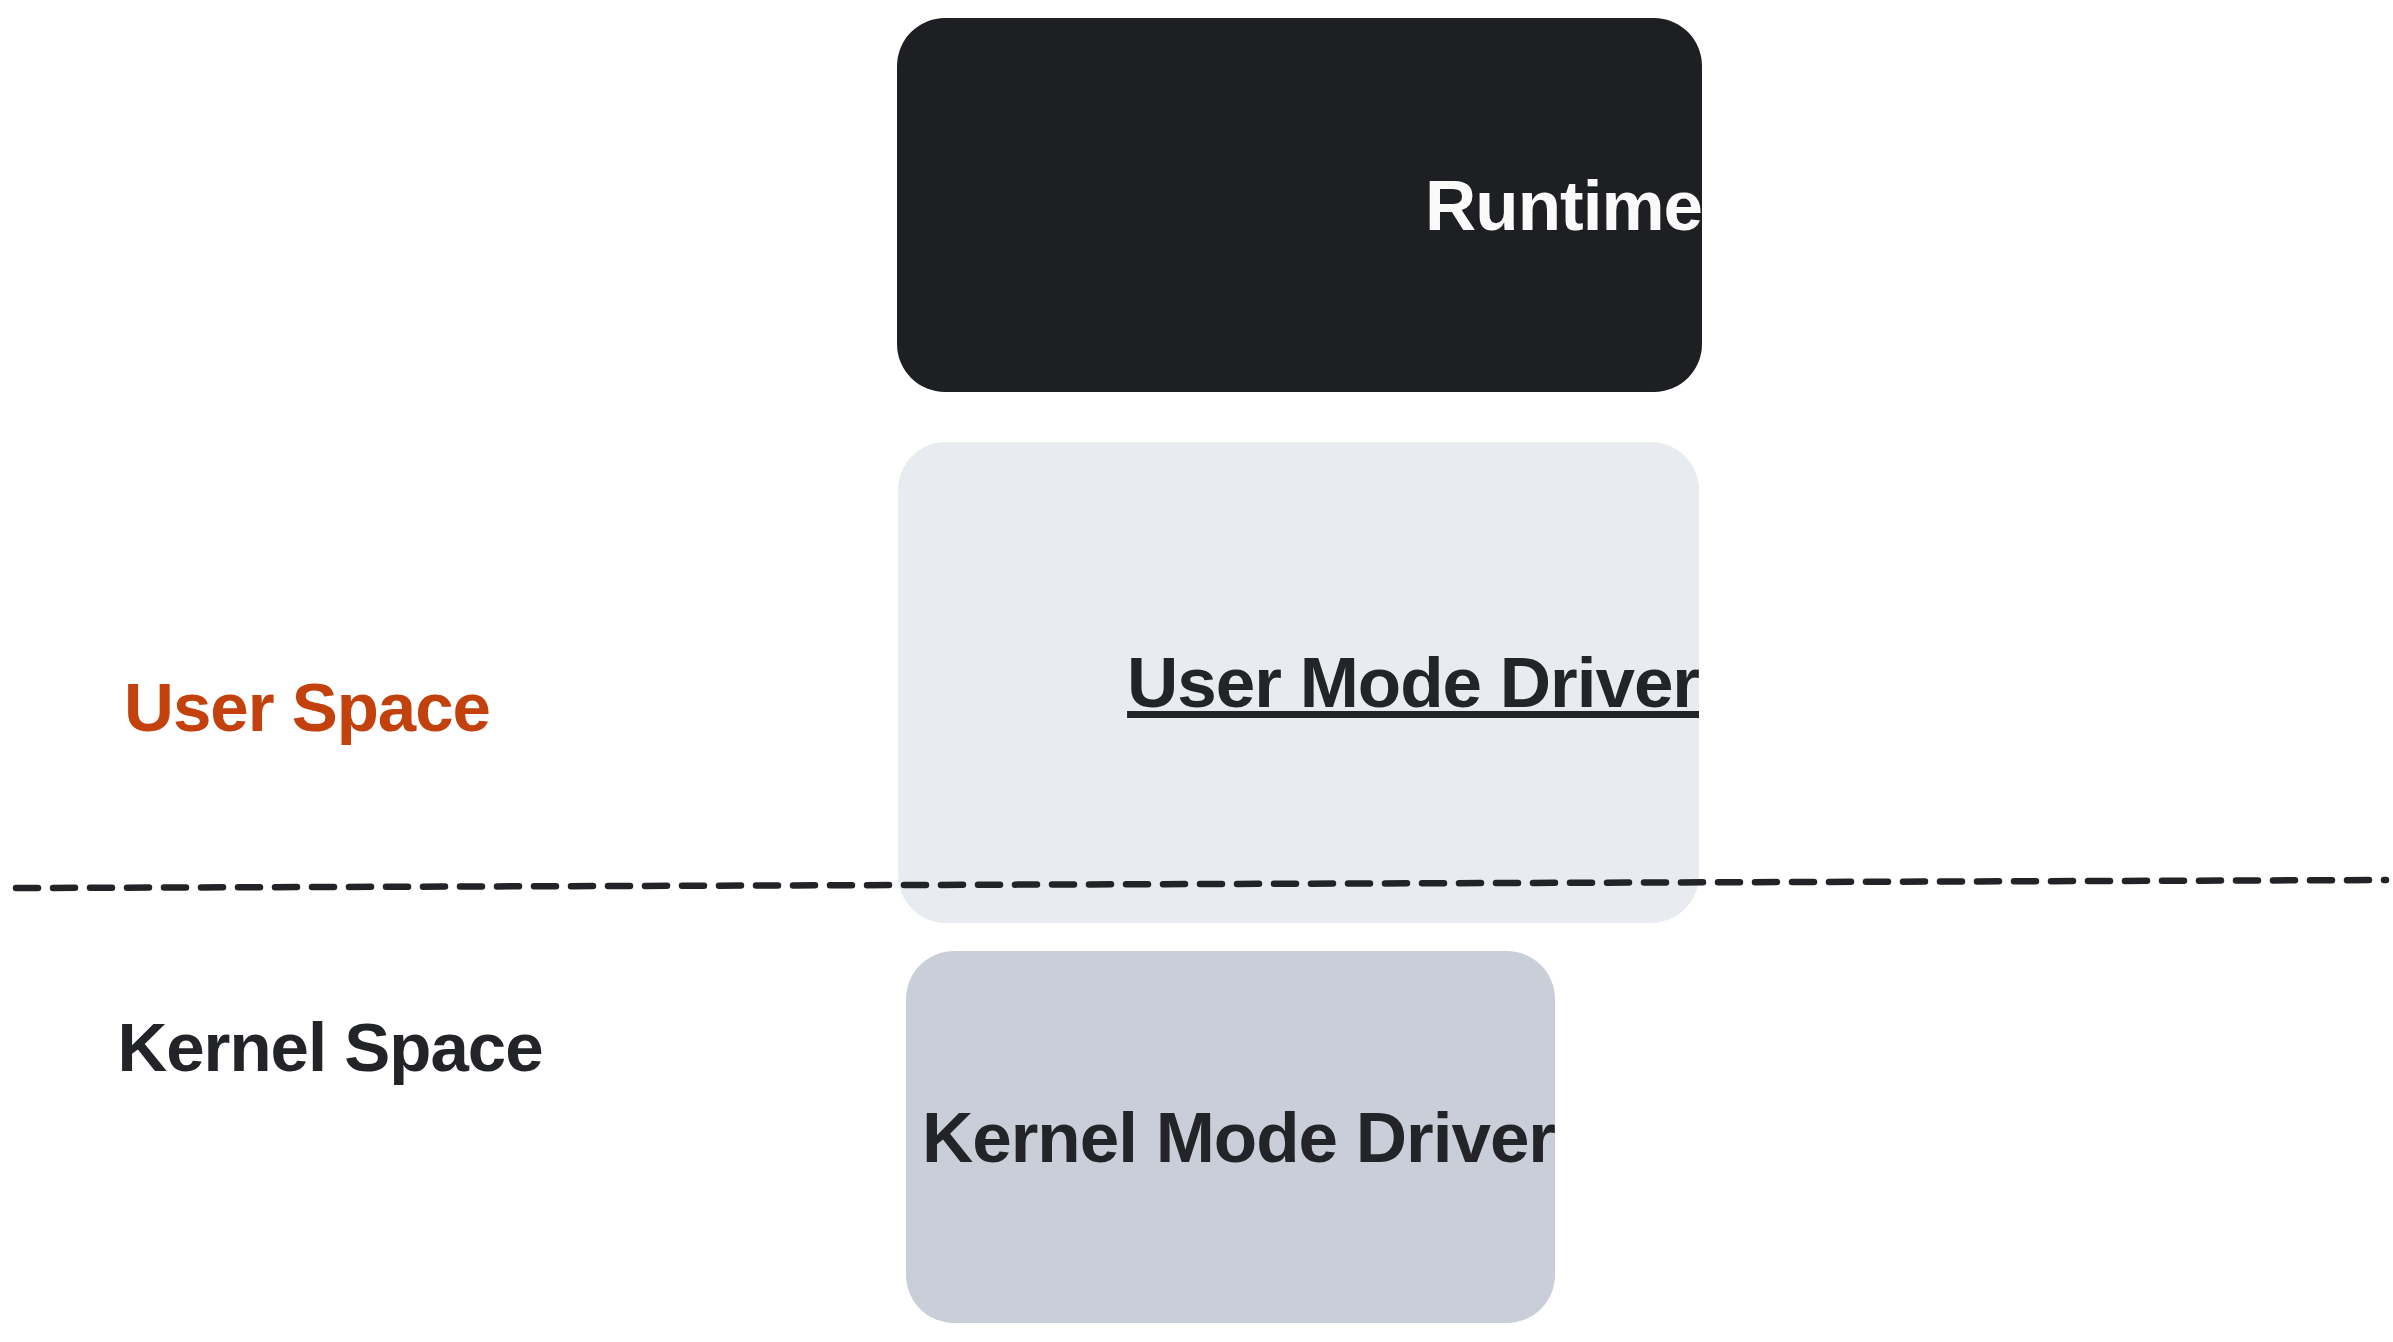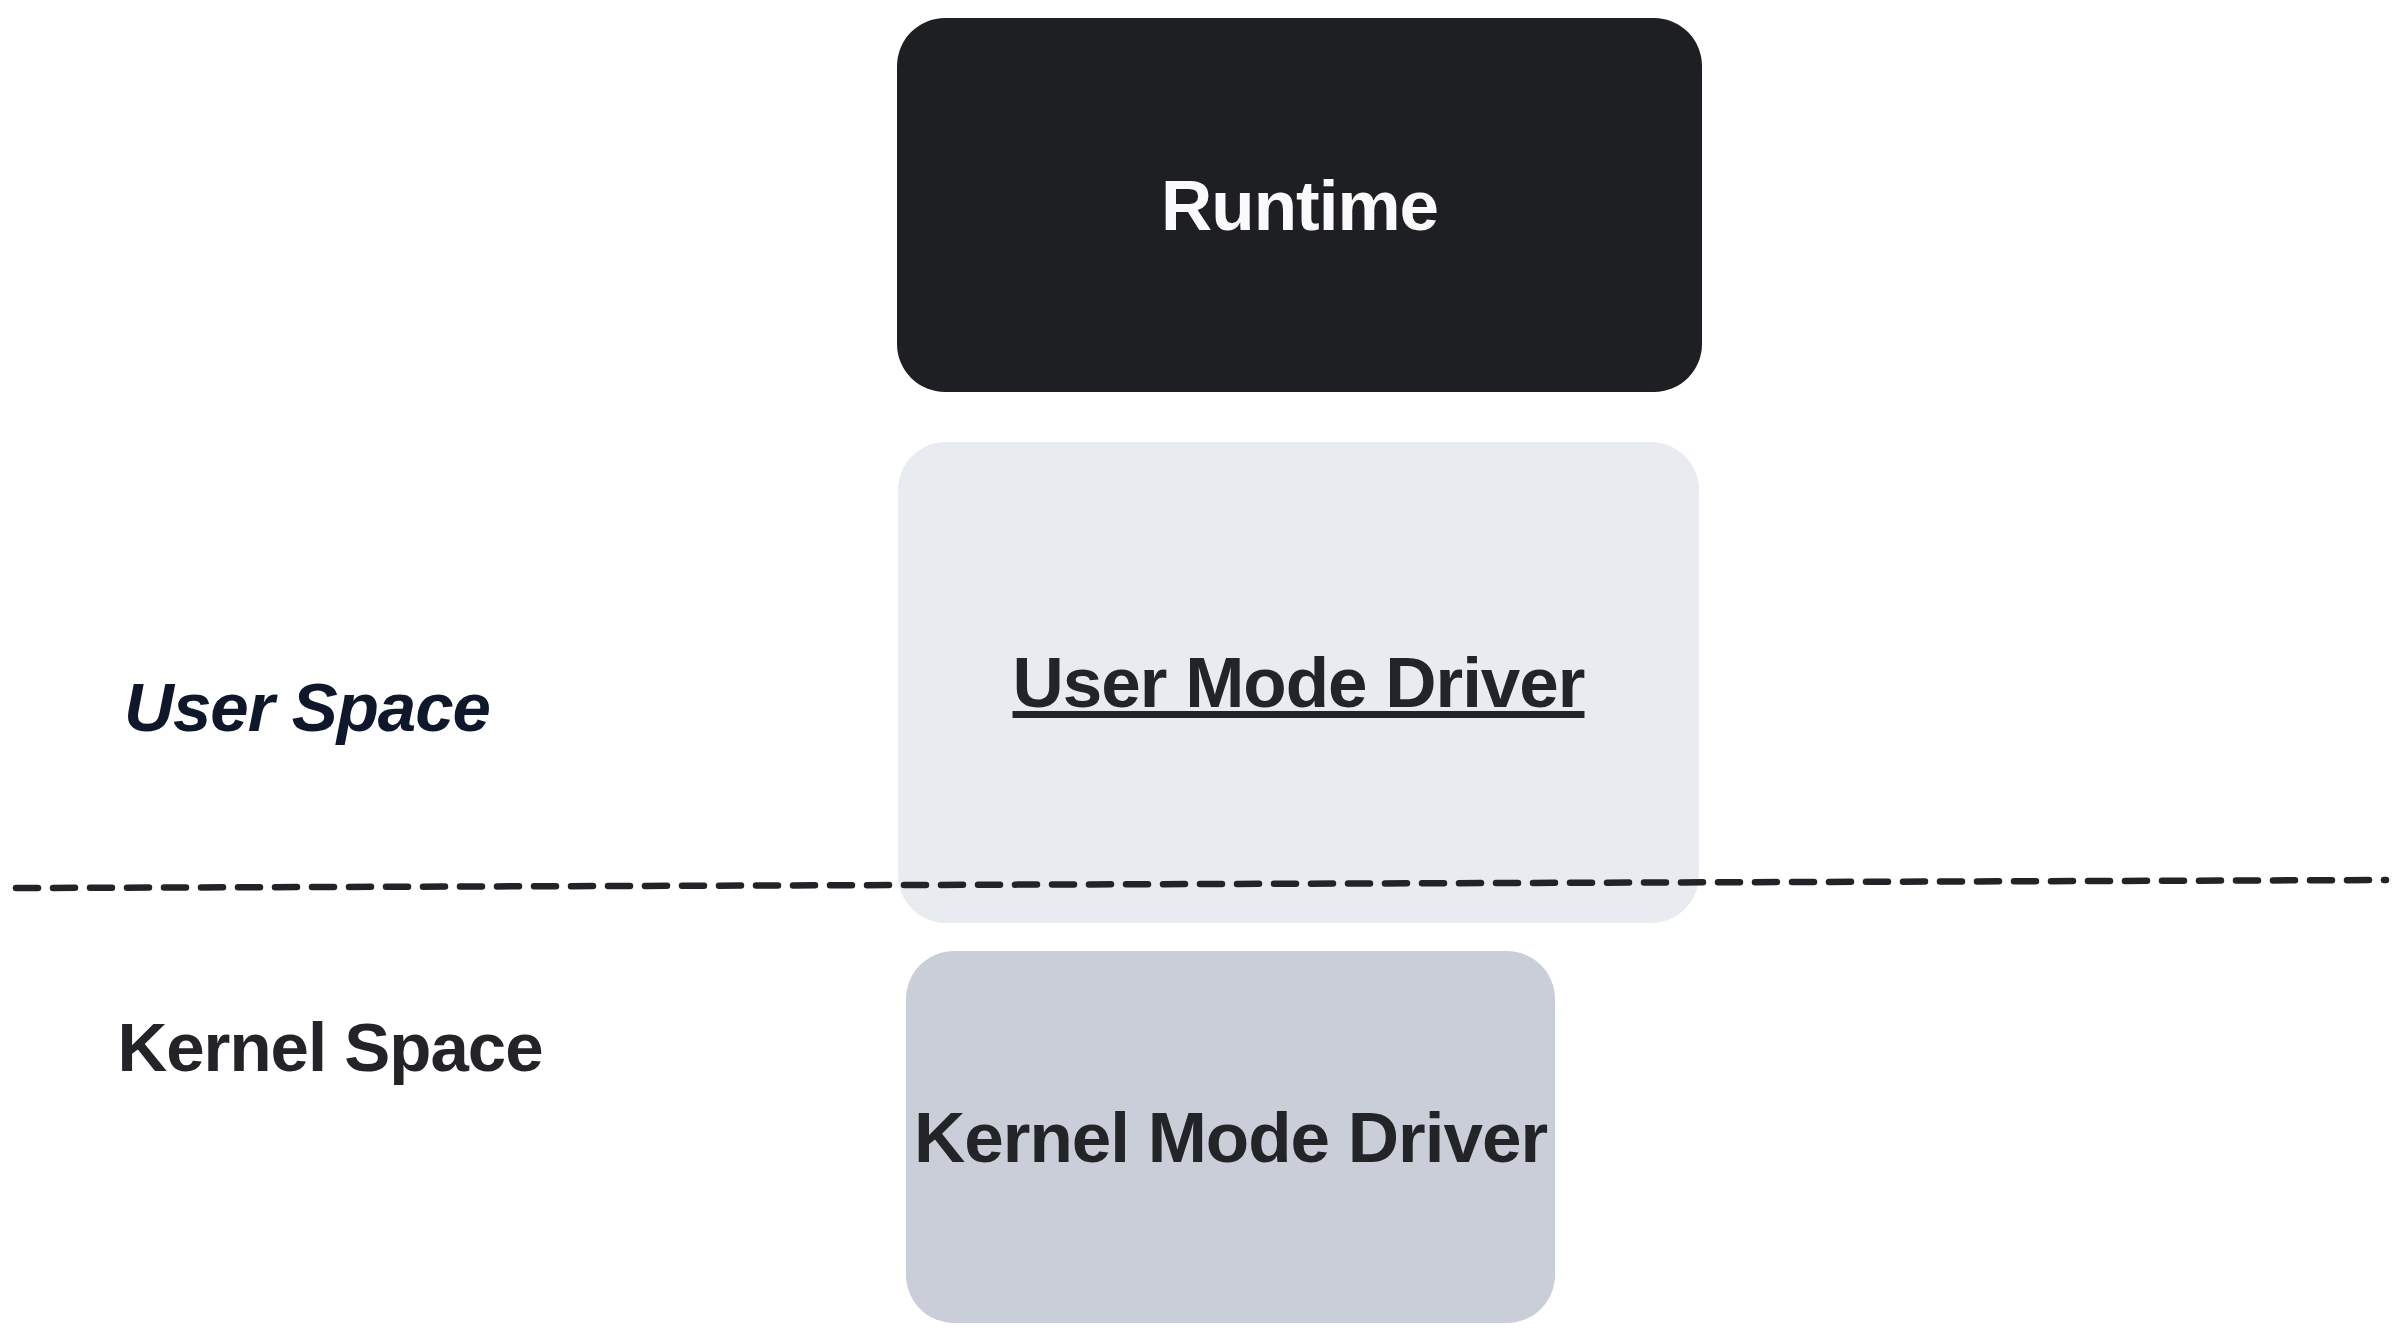--- a/index.html
+++ b/index.html
@@ -13,21 +13,21 @@
     height: 1342px;
     background: #ffffff;
     overflow: hidden;
     font-family: "Liberation Sans", "DejaVu Sans", sans-serif;
   }
   .box {
     position: absolute;
     border-radius: 48px;
     display: flex;
     align-items: center;
-    justify-content: center;
+    justify-content: flex-end;
   }
   .box-label {
     font-size: 71px;
     font-weight: 600;
     letter-spacing: -1px;
     white-space: nowrap;
   }
   #box-runtime   { left: 897px; top: 18px;  width: 805px; height: 374px; }
   #box-umd       { left: 898px; top: 442px; width: 801px; height: 481px; text-decoration: underline; }
   #box-kmd       { left: 906px; top: 951px; width: 649px; height: 372px; }
@@ -64,21 +64,21 @@
   </div>
 
   <div class="box" id="box-umd" style="background: rgb(232, 235, 239); color: rgb(35, 36, 40);">
     <span class="box-label">User Mode Driver</span>
   </div>
 
   <div class="box" id="box-kmd" style="background: rgb(201, 206, 216); color: rgb(35, 36, 40);">
     <span class="box-label">Kernel Mode Driver</span>
   </div>
 
-  <div class="space-label" id="label-user-space" style="color: #0f172a; font-style: italic;">
+  <div class="space-label" id="label-user-space" style="color: #c2410c;">
     <span>User Space</span>
   </div>
 
   <div class="space-label" id="label-kernel-space" style="color: rgb(35, 36, 40);">
     <span>Kernel Space</span>
   </div>
 
   <svg id="divider-svg" viewBox="0 0 2393 34" xmlns="http://www.w3.org/2000/svg">
     <line x1="16" y1="20" x2="2386" y2="12" stroke-width="6.5" stroke-dasharray="22 15" stroke-linecap="round" stroke="#222326"></line>
   </svg>

